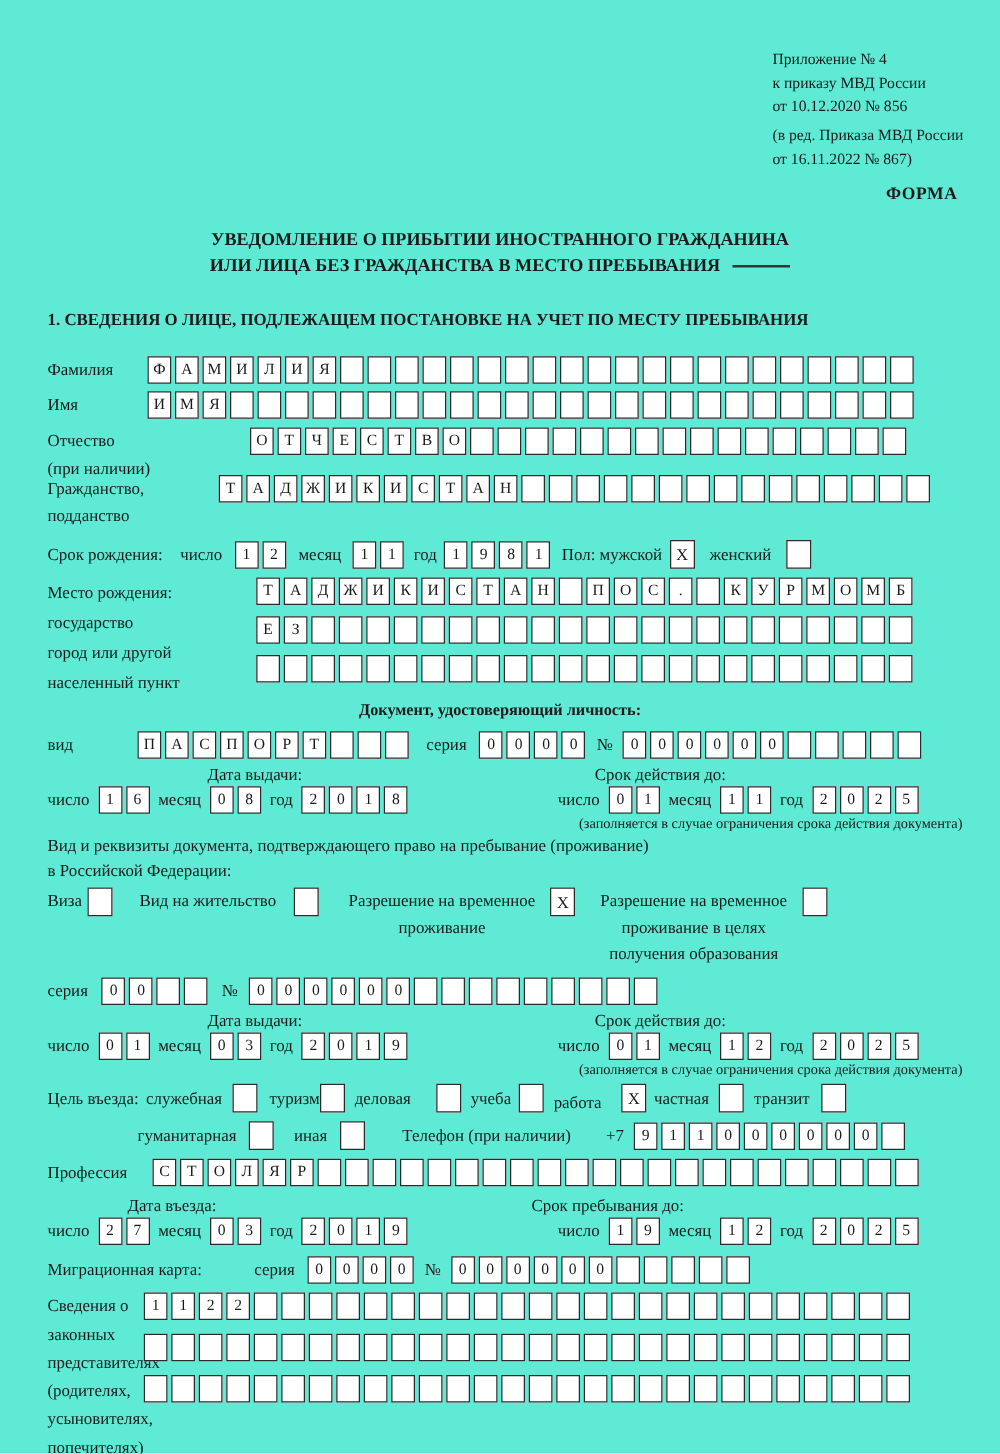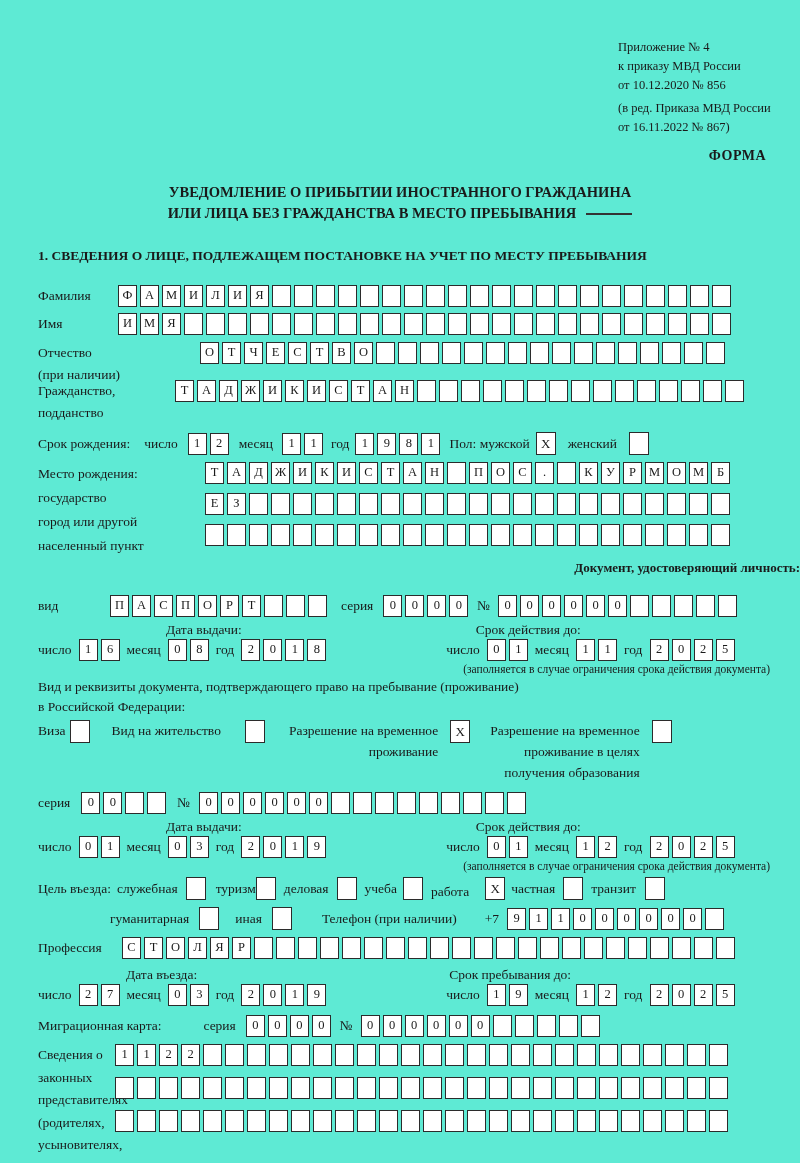--- a/index.html
+++ b/index.html
@@ -26,21 +26,21 @@
   }
   .chk{
     flex:none;width:18px;height:21px;border:1.5px solid #2b2b2b;background:#fff;
     display:flex;align-items:center;justify-content:center;font-size:13px;
   }
   .dlbl{line-height:22px;flex:none;}
   .dgroup{display:flex;align-items:flex-start;gap:7px;}
   .note{font-size:11.5px;}
   .colcells{display:flex;flex-direction:column;}
   .bold{font-weight:bold;}
-  .ctr{text-align:right;}
+  .ctr{text-align:center;}
 </style>
 </head>
 <body>
 
 <div class="page">
 
   <div class="ref">
     <div>Приложение № 4</div>
     <div>к приказу МВД России</div>
     <div>от 10.12.2020 № 856</div>
@@ -306,21 +306,21 @@
             <span class="cell"></span>
             <span class="cell"></span>
             <span class="cell"></span>
             <span class="cell"></span>
           </span>
       </span>
     </div>
 
     <div class="ctr bold" style="margin-top:2px;font-size:13px">Документ, удостоверяющий личность:</div>
 
-    <div class="row" style="margin-top:19px;align-items:flex-start">
+    <div class="row" style="margin-top:9px;align-items:flex-start">
       <span class="lbl" style="width:72px">вид</span>
       <span class="cells">
           <span class="cell">П</span>
           <span class="cell">А</span>
           <span class="cell">С</span>
           <span class="cell">П</span>
           <span class="cell">О</span>
           <span class="cell">Р</span>
           <span class="cell">Т</span>
           <span class="cell"></span>
@@ -403,21 +403,21 @@
     </div>
     <div class="row" style="margin-top:4px">
       <span>в Российской Федерации:</span>
     </div>
 
     <div class="row" style="margin-top:5px">
       <span style="display:flex;align-items:flex-start;gap:4px">
         <span class="lbl2">Виза</span>
         <span class="chk"></span>
       </span>
-      <span style="display:flex;align-items:flex-start;gap:24px;margin-left:22px">
+      <span style="display:flex;align-items:flex-start;gap:14px;margin-left:22px">
         <span class="lbl2">Вид на жительство</span>
         <span class="chk"></span>
       </span>
       <span style="display:flex;align-items:flex-start;gap:12px;margin-left:24px">
         <span class="lbl2 ctr">
           <span>Разрешение на временное</span><br>
           <span>проживание</span>
         </span>
         <span class="chk">X</span>
       </span>
@@ -510,21 +510,21 @@
     <div class="row" style="margin-top:5px;align-items:center">
       <span>Цель въезда:</span>
       <span style="display:flex;align-items:center;gap:8px;margin-left:6px">
         <span>служебная</span>
         <span class="chk"></span>
       </span>
       <span style="display:flex;align-items:center;gap:0;margin-left:10px">
         <span>туризм</span>
         <span class="chk"></span>
       </span>
-      <span style="display:flex;align-items:center;gap:8px;margin-left:8px">
+      <span style="display:flex;align-items:center;gap:20px;margin-left:8px">
         <span>деловая</span>
         <span class="chk"></span>
       </span>
       <span style="display:flex;align-items:center;gap:6px;margin-left:8px">
         <span>учеба</span>
         <span class="chk"></span>
       </span>
       <span style="display:flex;align-items:flex-end;gap:16px;margin-left:8px">
         <span>работа</span>
         <span class="chk">X</span>
@@ -592,21 +592,21 @@
           <span class="cell"></span>
           <span class="cell"></span>
           <span class="cell"></span>
           <span class="cell"></span>
           <span class="cell"></span>
           <span class="cell"></span>
         </span>
     </div>
 
     <div class="row" style="margin-top:8px">
-      <span style="margin-left:88px">Дата въезда:</span>
+      <span style="margin-left:64px">Дата въезда:</span>
       <span style="margin-left:252px">Срок пребывания до:</span>
     </div>
 
     <div class="row" style="margin-top:1px">
       <span class="dgroup">
         <span class="dlbl">число</span>
         <span class="cells">
             <span class="cell">2</span>
             <span class="cell">7</span>
           </span>

